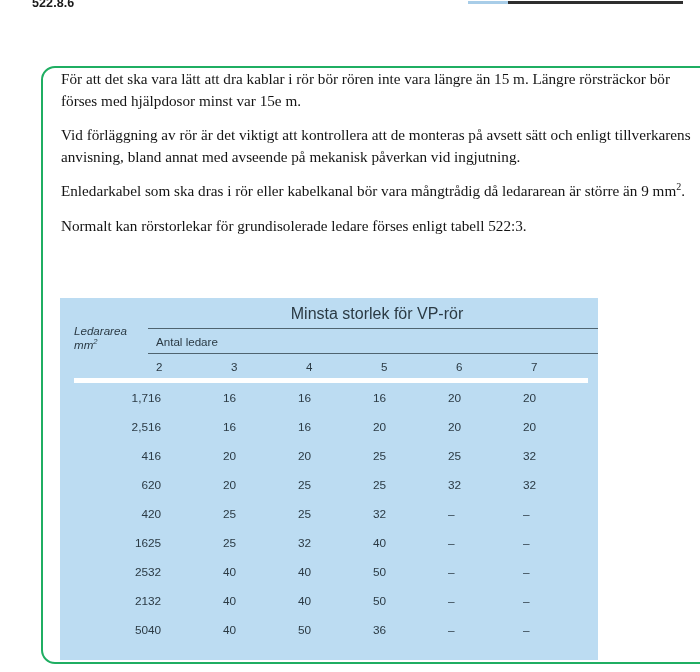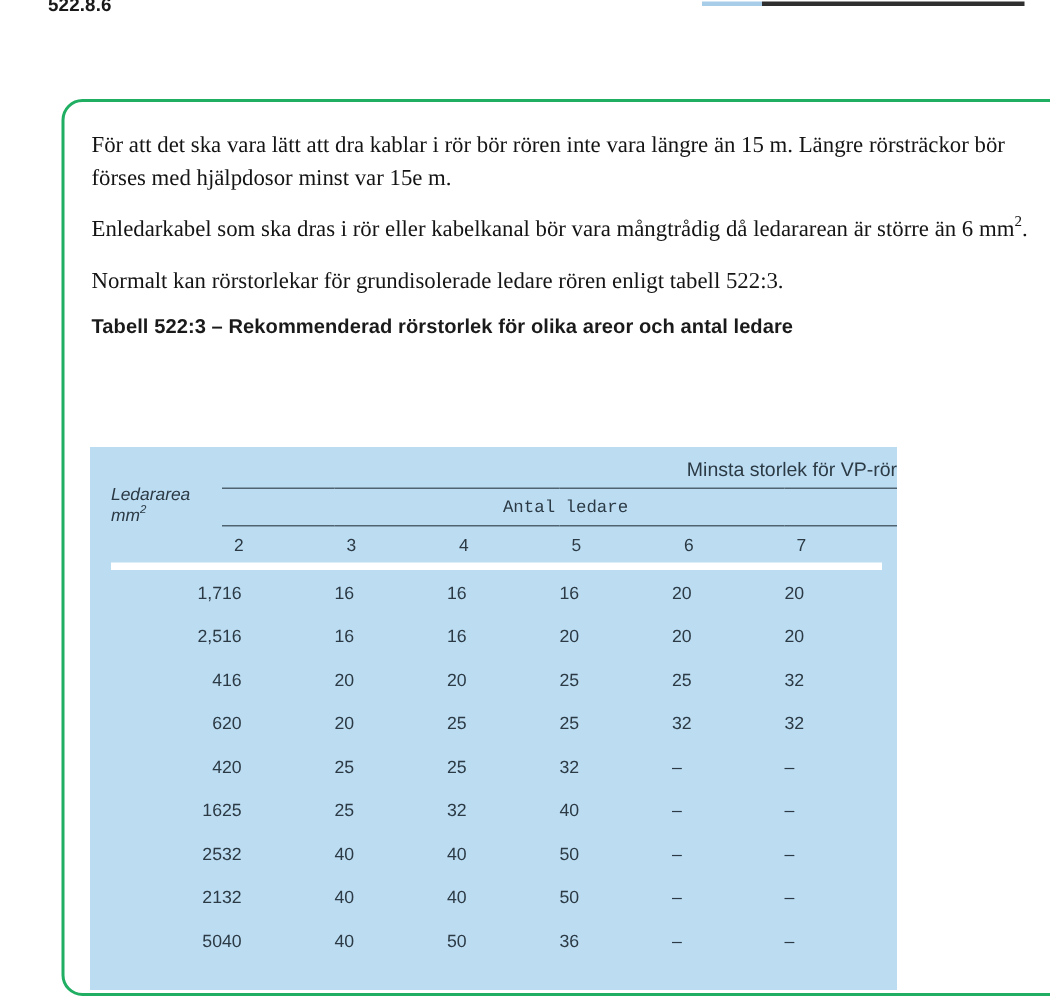--- a/index.html
+++ b/index.html
@@ -72,21 +72,21 @@
     width: 674px;
     height: 598px;
     box-sizing: border-box;
     border: 2.2px solid #1fae62;
     border-radius: 14px;
     background: #ffffff;
   }
   .gb-inner {
     position: absolute;
     left: 18px;
-    top: 18px;
+    top: 0;
     right: 12px;
   }
   .gb-p {
     font-size: 15.2px;
     line-height: 21.5px;
     color: #141414;
     margin: 0 0 13px 0;
   }
   .gb-p.tight { margin-bottom: 12px; }
   sup {
@@ -130,33 +130,32 @@
   .hdr-stub {
     vertical-align: middle;
     text-align: left;
     padding: 0 0 0 14px;
     font-size: 11.6px;
     line-height: 14px;
     color: #2b3a44;
     font-style: italic;
   }
   .hdr-span {
-    text-align: right;
+    text-align: center;
     padding: 7px 0 5px 8px;
-    font-size: 13px;
+    font-size: 16px;
     color: #2b3a44;
     border-bottom: 1.1px solid #4f6470;
   }
   .hdr-span2 {
-    text-align: center;
+    text-align: left;
     padding: 6px 0 5px 8px;
     font-size: 11.6px;
     color: #2b3a44;
     border-bottom: 1.1px solid #4f6470;
-    font-family: Liberation Mono, monospace;
   }
   .hdr-num {
     text-align: left;
     padding: 6px 0 5px 8px;
     font-size: 11.6px;
     color: #2b3a44;
   }
 
   .whiterule td {
     padding: 0;
@@ -191,26 +190,26 @@
   <div class="top-rule"></div>
 
   <div class="section-no">522.8.6</div>
 
 
   <div class="greenbox">
     <div class="gb-inner">
 
       <p class="gb-p">För att det ska vara lätt att dra kablar i rör bör rören inte vara längre än 15 m. Längre rörsträckor bör förses med hjälpdosor minst var 15e m.</p>
 
-
-      <p class="gb-p"><span>Enledarkabel som ska dras i rör eller kabelkanal bör vara mångtrådig då ledararean är större än 6 mm</span><sup>2</sup><span>.</span></p>
-
-      <p class="gb-p tight">Normalt kan rörstorlekar för grundisolerade ledare rören enligt tabell 522:3.</p>
-
-      <div class="tbl-caption">Tabell 522:3 – Rekommenderad rörstorlek för olika areor och antal ledare</div>
+      <p class="gb-p">Vid förläggning av rör är det viktigt att kontrollera att de monteras på avsett sätt och enligt tillverkarens anvisning, bland annat med avseende på mekanisk påverkan vid ingjutning.</p>
+
+      <p class="gb-p"><span>Enledarkabel som ska dras i rör eller kabelkanal bör vara mångtrådig då ledararean är större än 9 mm</span><sup>2</sup><span>.</span></p>
+
+      <p class="gb-p tight">Normalt kan rörstorlekar för grundisolerade ledare förses enligt tabell 522:3.</p>
+
 
     </div>
   </div>
 
   <div class="tbl-wrap">
     <table class="tbl">
       <colgroup>
         <col class="c-stub">
         <col class="c-num">
           <col class="c-num">

